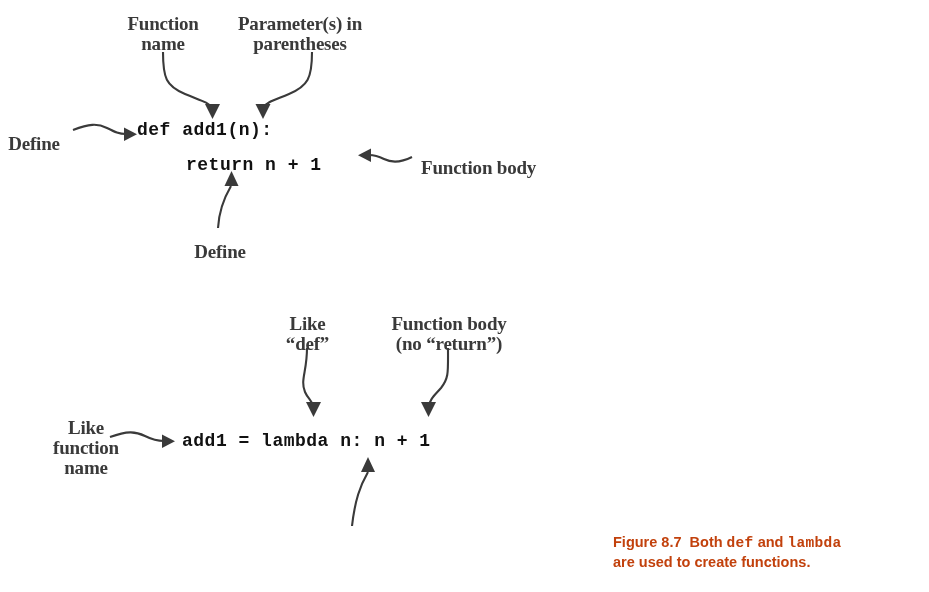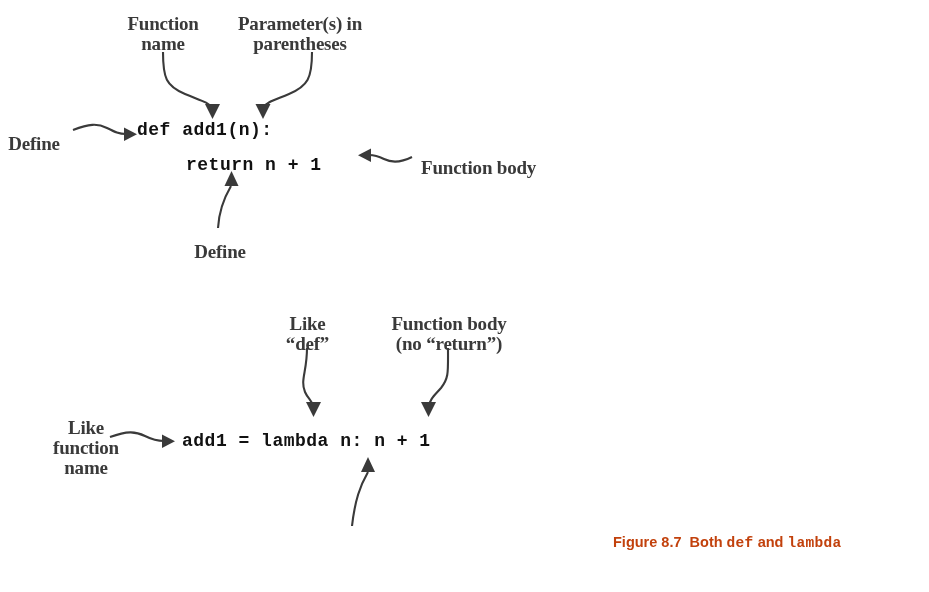--- a/index.html
+++ b/index.html
@@ -140,15 +140,15 @@
   <div class="label center" style="left:371px; top:302px; width:156px;">Function body
 (no “return”)</div>
 
   <div class="label center" style="left:30px; top:406px; width:112px;">Like
 function
 name</div>
 
   <div class="code" style="left:182px; top:430px;">add1 = lambda n: n + 1</div>
 
 
-  <div class="caption" style="left:613px; top:533px; width:316px;"><span>Figure 8.7</span><span>  Both </span><span class="mono">def</span><span> and </span><span class="mono">lambda</span><br></div>
+  <div class="caption" style="left:613px; top:533px; width:316px;"><span>Figure 8.7</span><span>  Both </span><span class="mono">def</span><span> and </span><span class="mono">lambda</span><br><span>are used to create functions.</span></div>
 
 </div>
 
 </body></html>

